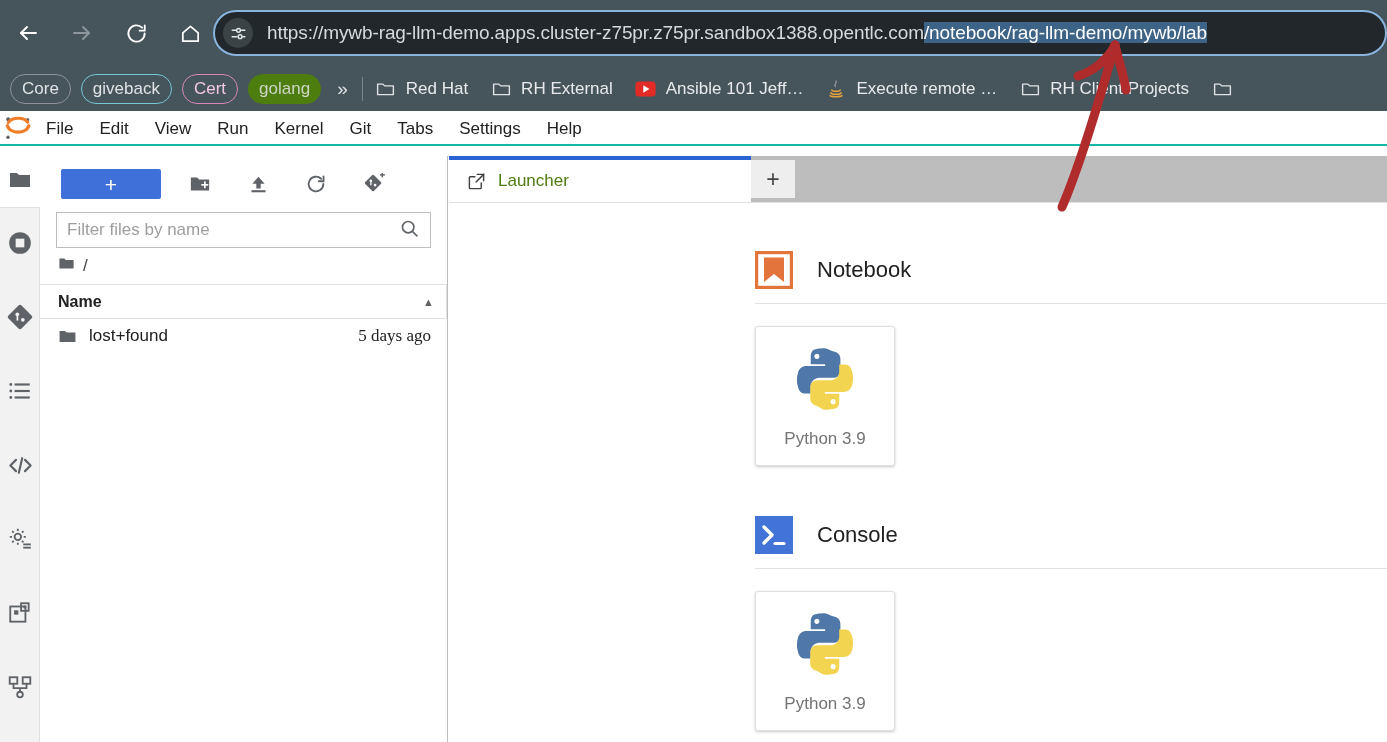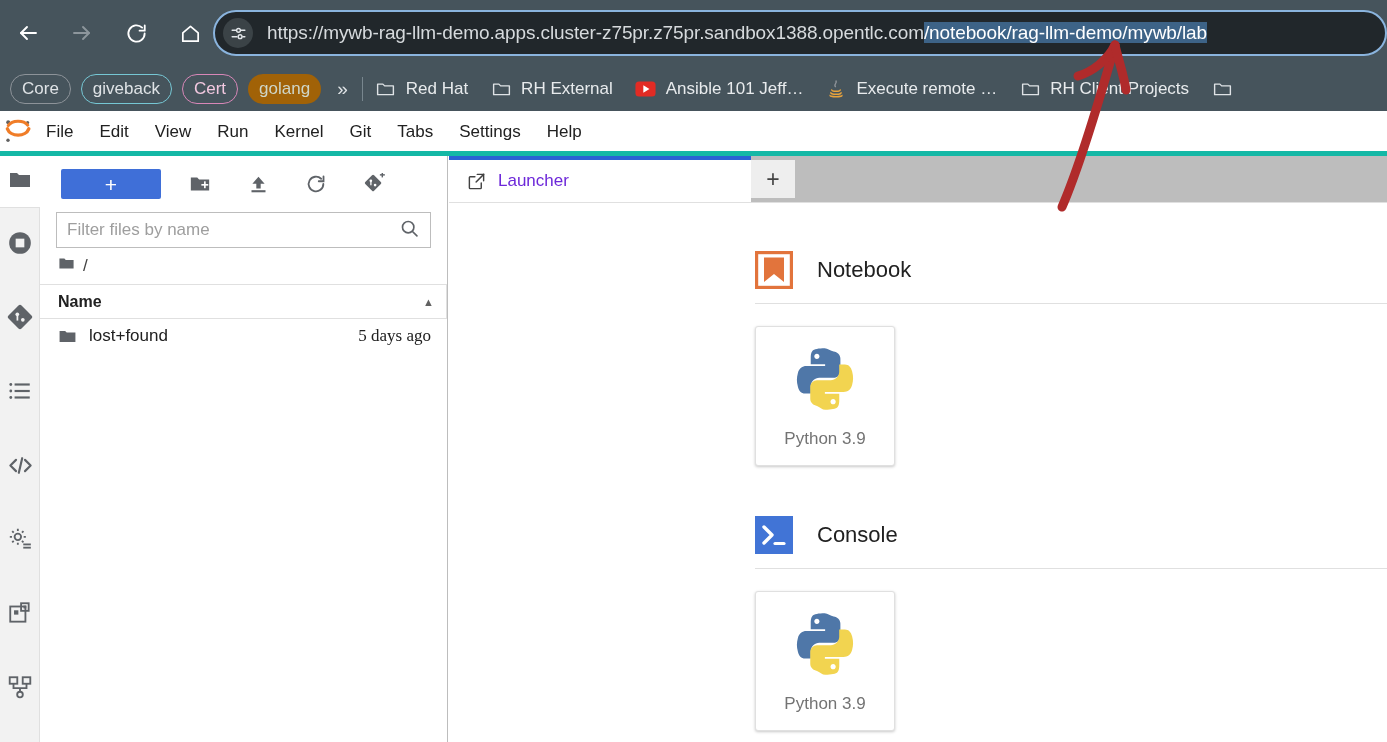--- a/index.html
+++ b/index.html
@@ -107,24 +107,24 @@
   }
 
   
   .jlab {
     position: absolute; top: 111px; left: 0;
     width: 1387px; height: 631px;
     background: #ffffff;
   }
   .menubar {
     position: absolute; top: 0; left: 0;
-    width: 1387px; height: 45px;
+    width: 1387px; height: 35px;
     background: #ffffff;
     display: flex; align-items: center;
-    border-bottom: 5px solid #14b8a6;
+    border-bottom: 2px solid #14b8a6;
   }
   .jp-logo { width: 30px; height: 30px; margin-left: 3px; flex:0 0 auto;}
   .menu-item {
     font-size: 17px;
     color: #212121;
     padding: 4px 13px;
     margin-top: 2px;
     white-space: nowrap;
   }
   .menu-item:first-of-type { margin-left: 12px; }
@@ -229,21 +229,21 @@
     height: 46px;
     display: flex; align-items: flex-end;
     background: #bdbdbd;
   }
   .tab-launcher {
     width: 302px; height: 46px;
     background: #ffffff;
     border-top: 4px solid #2a62d4;
     display: flex; align-items: center;
     padding-left: 18px;
-    font-size: 17px; color: #6d28d9;
+    font-size: 17px; color: #4d7c0f;
   }
   .tab-launcher .tico { margin-right: 12px; display: flex; }
   .tab-add {
     width: 44px; height: 38px;
     background: #eeeeee;
     display: flex; align-items: center; justify-content: center;
     font-size: 23px; color: #424242;
     margin-bottom: 4px;
   }
   .launcher-body {
@@ -336,21 +336,21 @@
   <div class="bookmarks-row">
     <div class="bmk-tag" style="border:1.6px solid #8d9399;color:#dfe3e6;">
       <span>Core</span>
     </div>
     <div class="bmk-tag" style="border:1.6px solid #76c7d4;color:#dfe3e6;">
       <span>giveback</span>
     </div>
     <div class="bmk-tag" style="border:1.6px solid #d887b8;color:#f2c8e0;">
       <span>Cert</span>
     </div>
-    <div class="bmk-tag" style="background:#a16207;color:#cfd6c8;justify-content:flex-end;">
+    <div class="bmk-tag" style="background:#4d7c0f;color:#cfd6c8;justify-content:flex-end;">
       <span>golang</span>
     </div>
     <div class="bmk-chevron">»</div>
     <div class="bmk-divider"></div>
 
     <div class="bmk-item">
       <span class="bmk-ico">
         <svg width="21" height="21" viewBox="0 0 24 24" fill="none" stroke="#dfe3e6" stroke-width="1.6" stroke-linejoin="round">
           <path d="M3 7h6l2 2h10v10H3z"></path>
         </svg>

